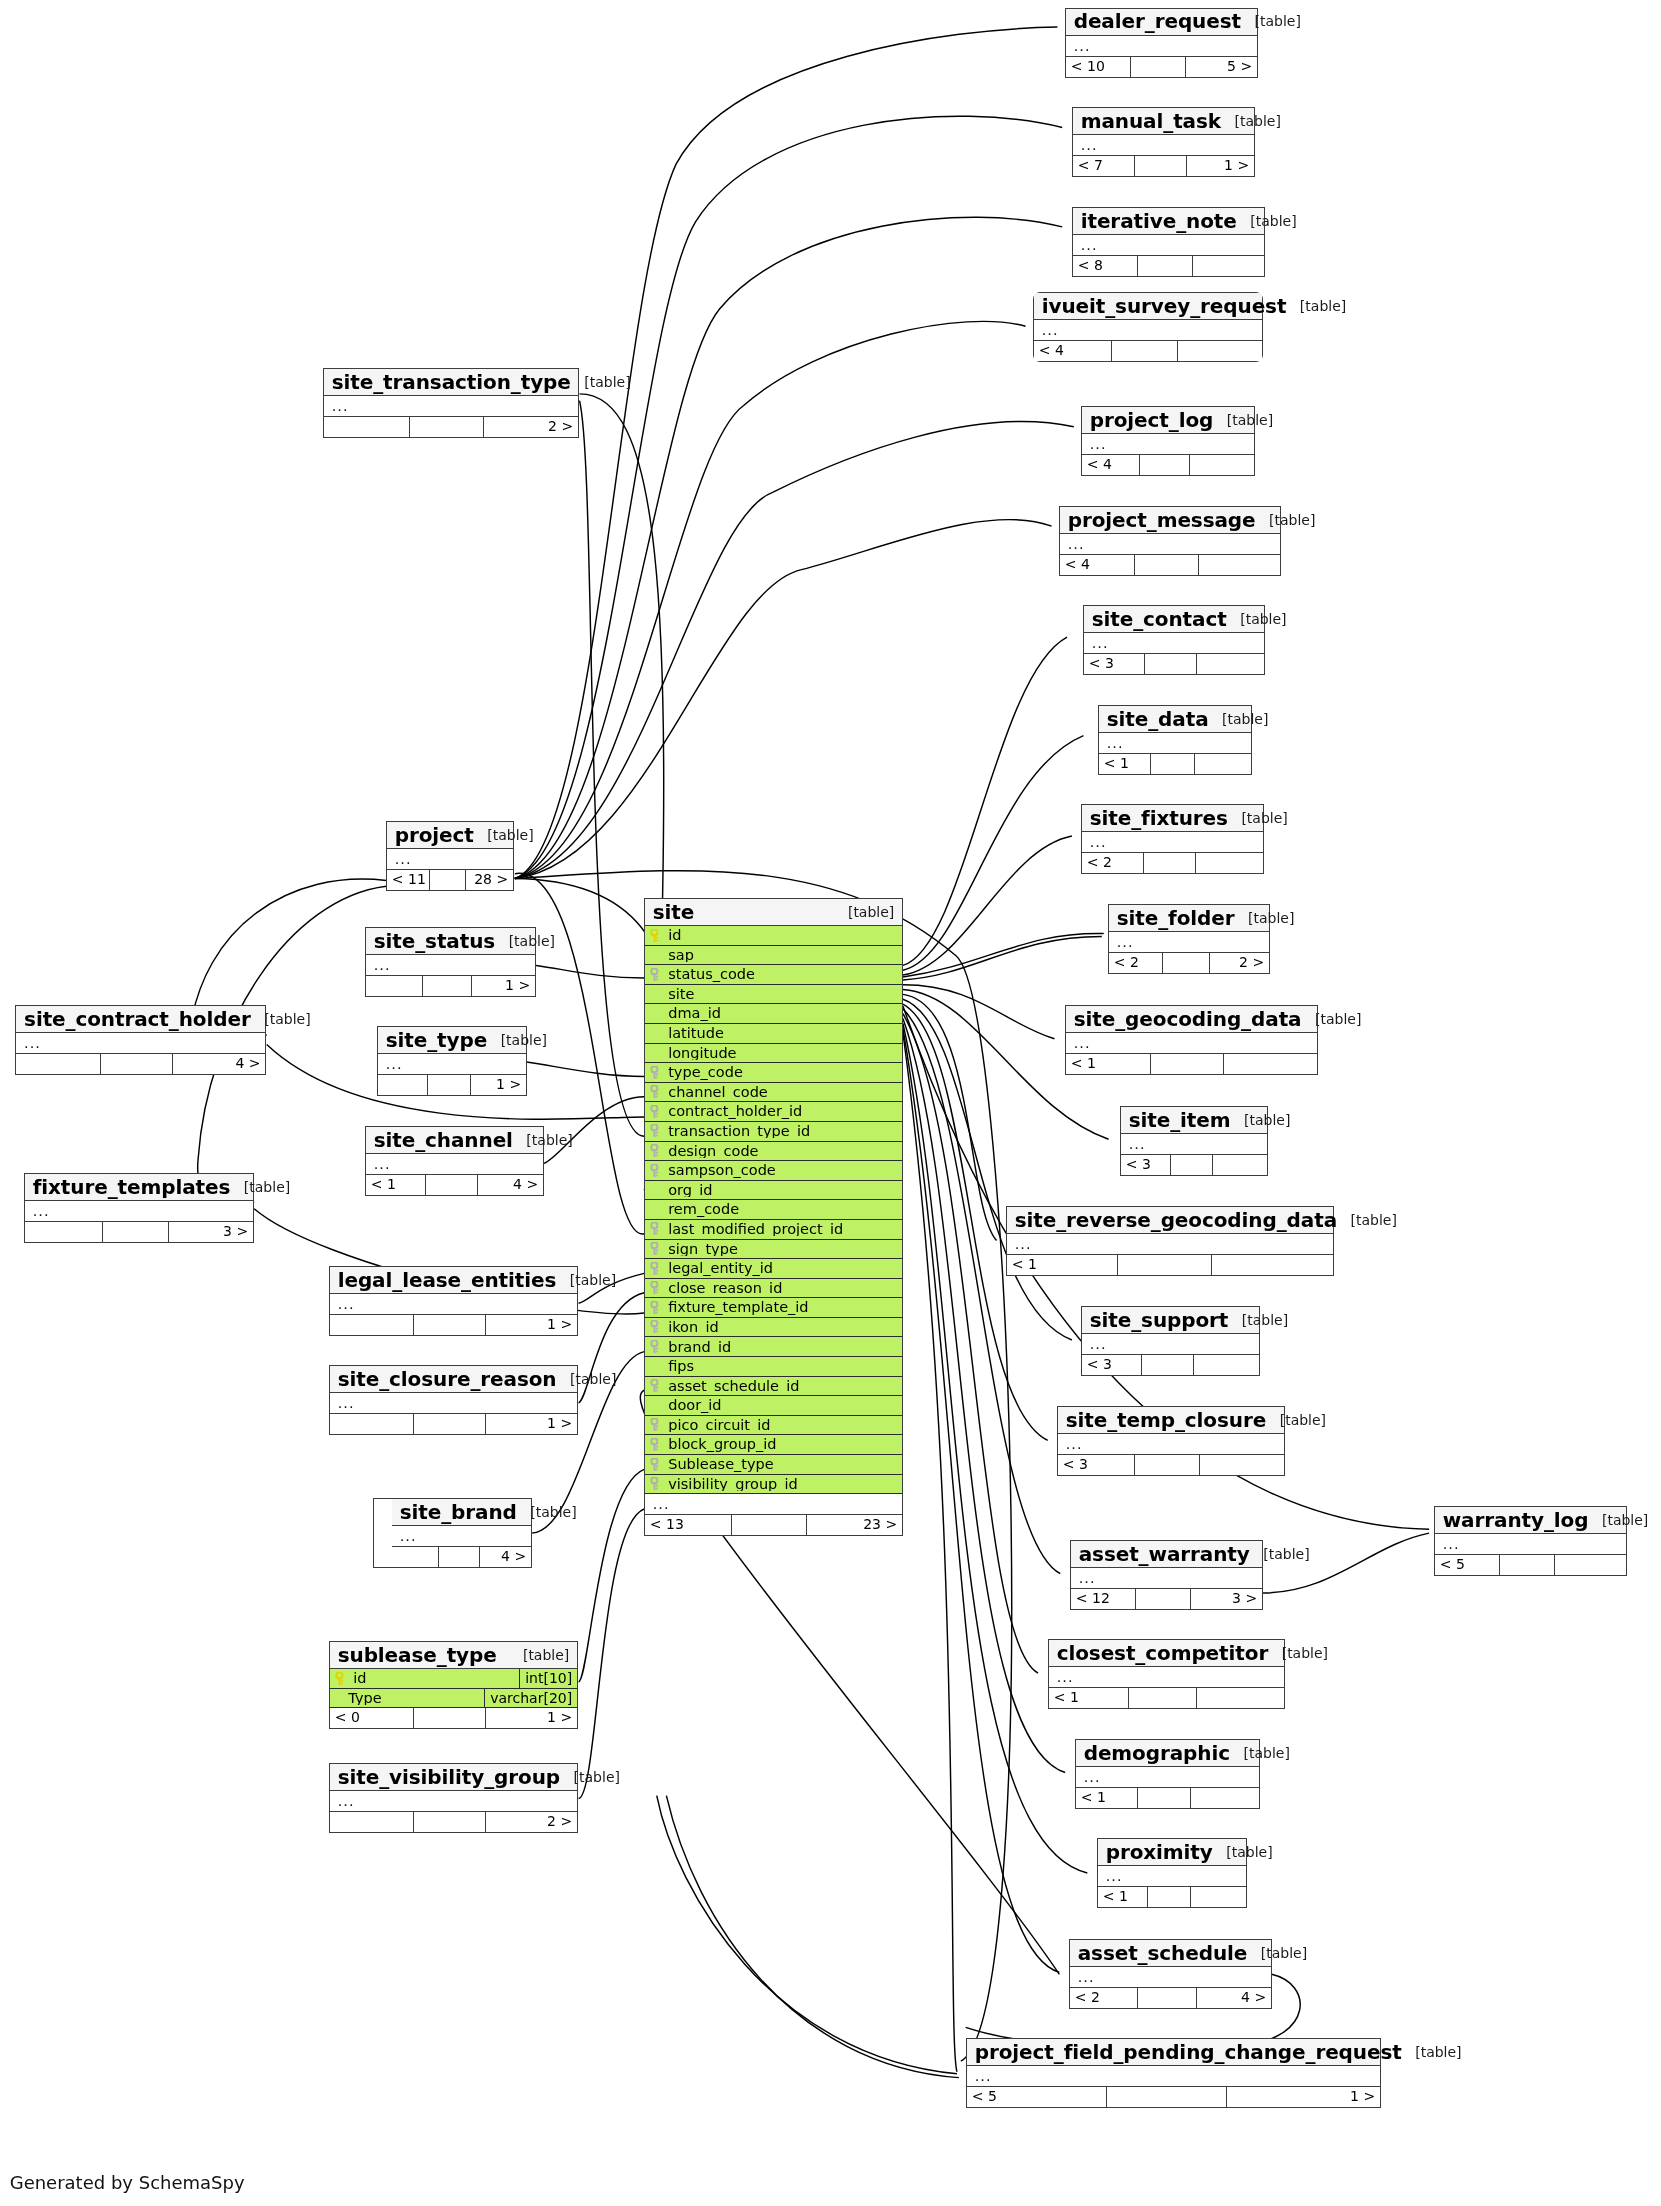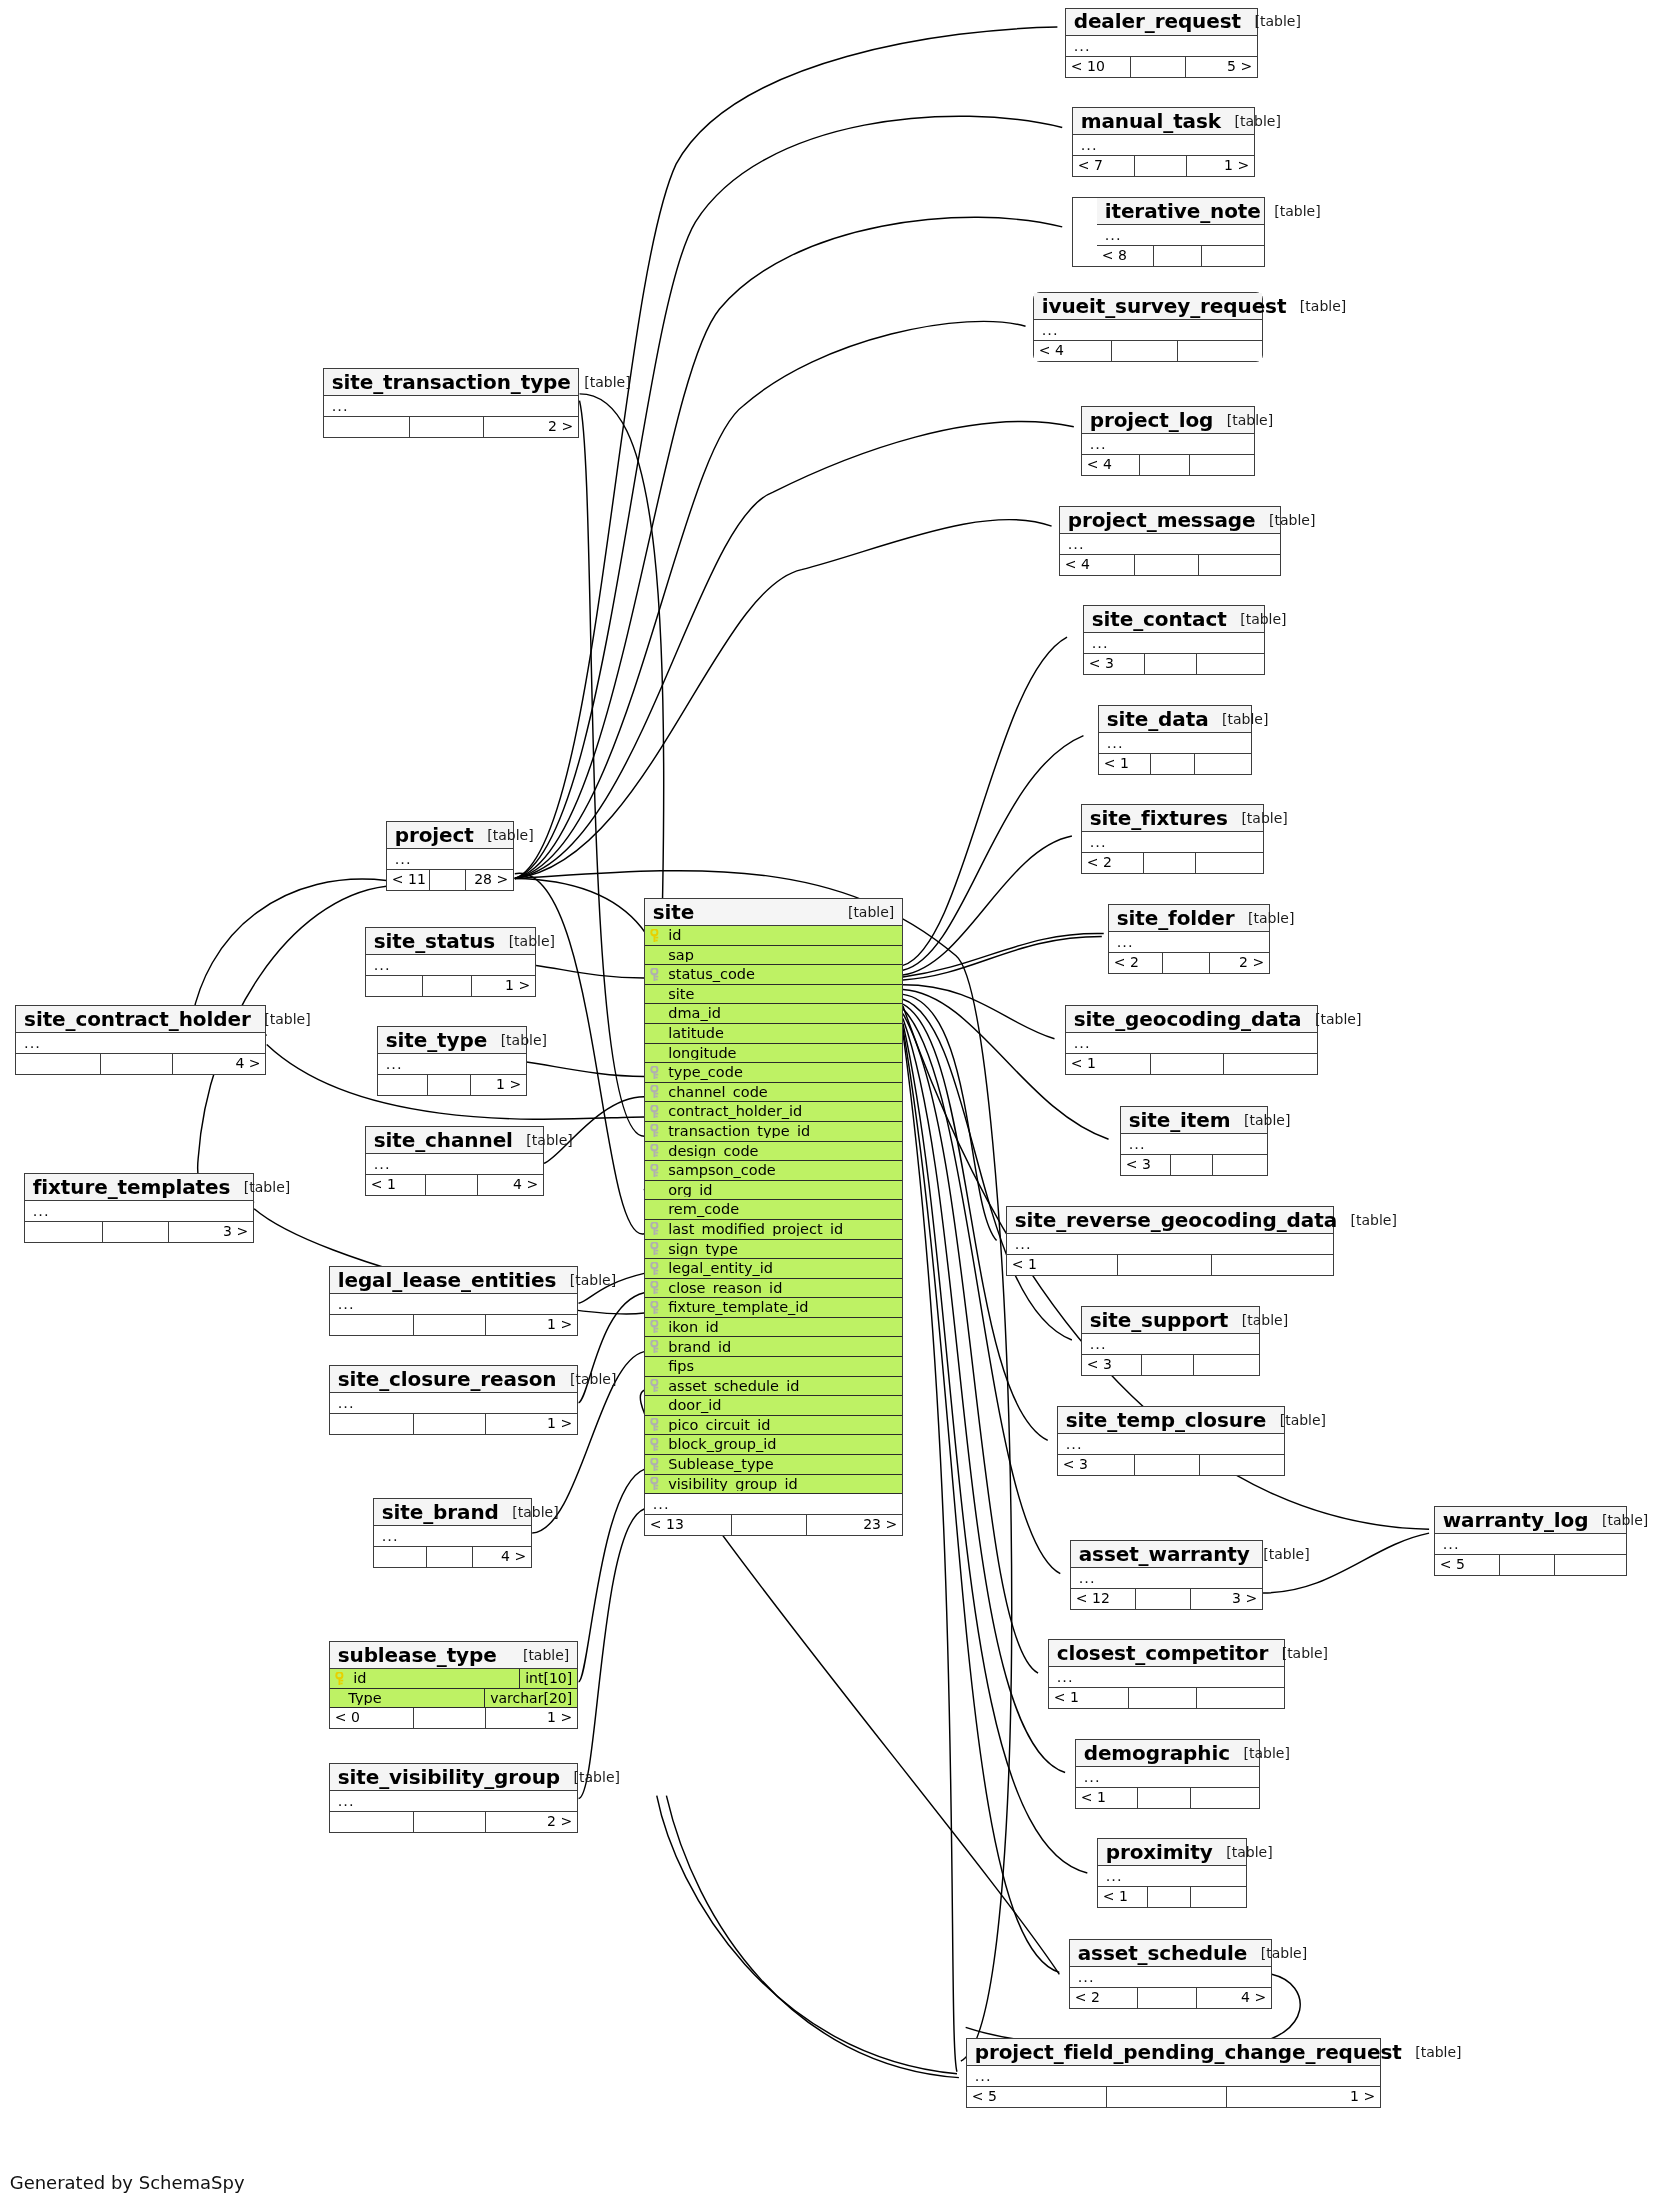--- a/index.html
+++ b/index.html
@@ -230,21 +230,21 @@
         </div>
         <div class="tbl-body">
           <div class="tbl-ellipsis">...</div>
           <div class="tbl-footer">
             <div class="foot-left">&lt; 7</div>
             <div class="foot-mid"></div>
             <div class="foot-right">1 &gt;</div>
           </div>
         </div>
       </div>
-      <div class="table-node" style="left: 1072px; top: 197px; width: 193px; padding-left: 24px;">
+      <div class="table-node" style="left: 1072px; top: 207px; width: 193px;">
         <div class="tbl-title">
           <span class="tbl-name">iterative_note</span>
           <span class="tbl-kind">[table]</span>
         </div>
         <div class="tbl-body">
           <div class="tbl-ellipsis">...</div>
           <div class="tbl-footer">
             <div class="foot-left">&lt; 8</div>
             <div class="foot-mid"></div>
             <div class="foot-right"></div>
@@ -608,21 +608,21 @@
         </div>
         <div class="tbl-body">
           <div class="tbl-ellipsis">...</div>
           <div class="tbl-footer">
             <div class="foot-left"></div>
             <div class="foot-mid"></div>
             <div class="foot-right">1 &gt;</div>
           </div>
         </div>
       </div>
-      <div class="table-node" style="left: 373px; top: 1498px; width: 159px;">
+      <div class="table-node" style="left: 373px; top: 1498px; width: 159px; padding-left: 18px;">
         <div class="tbl-title">
           <span class="tbl-name">site_brand</span>
           <span class="tbl-kind">[table]</span>
         </div>
         <div class="tbl-body">
           <div class="tbl-ellipsis">...</div>
           <div class="tbl-footer">
             <div class="foot-left"></div>
             <div class="foot-mid"></div>
             <div class="foot-right">4 &gt;</div>

